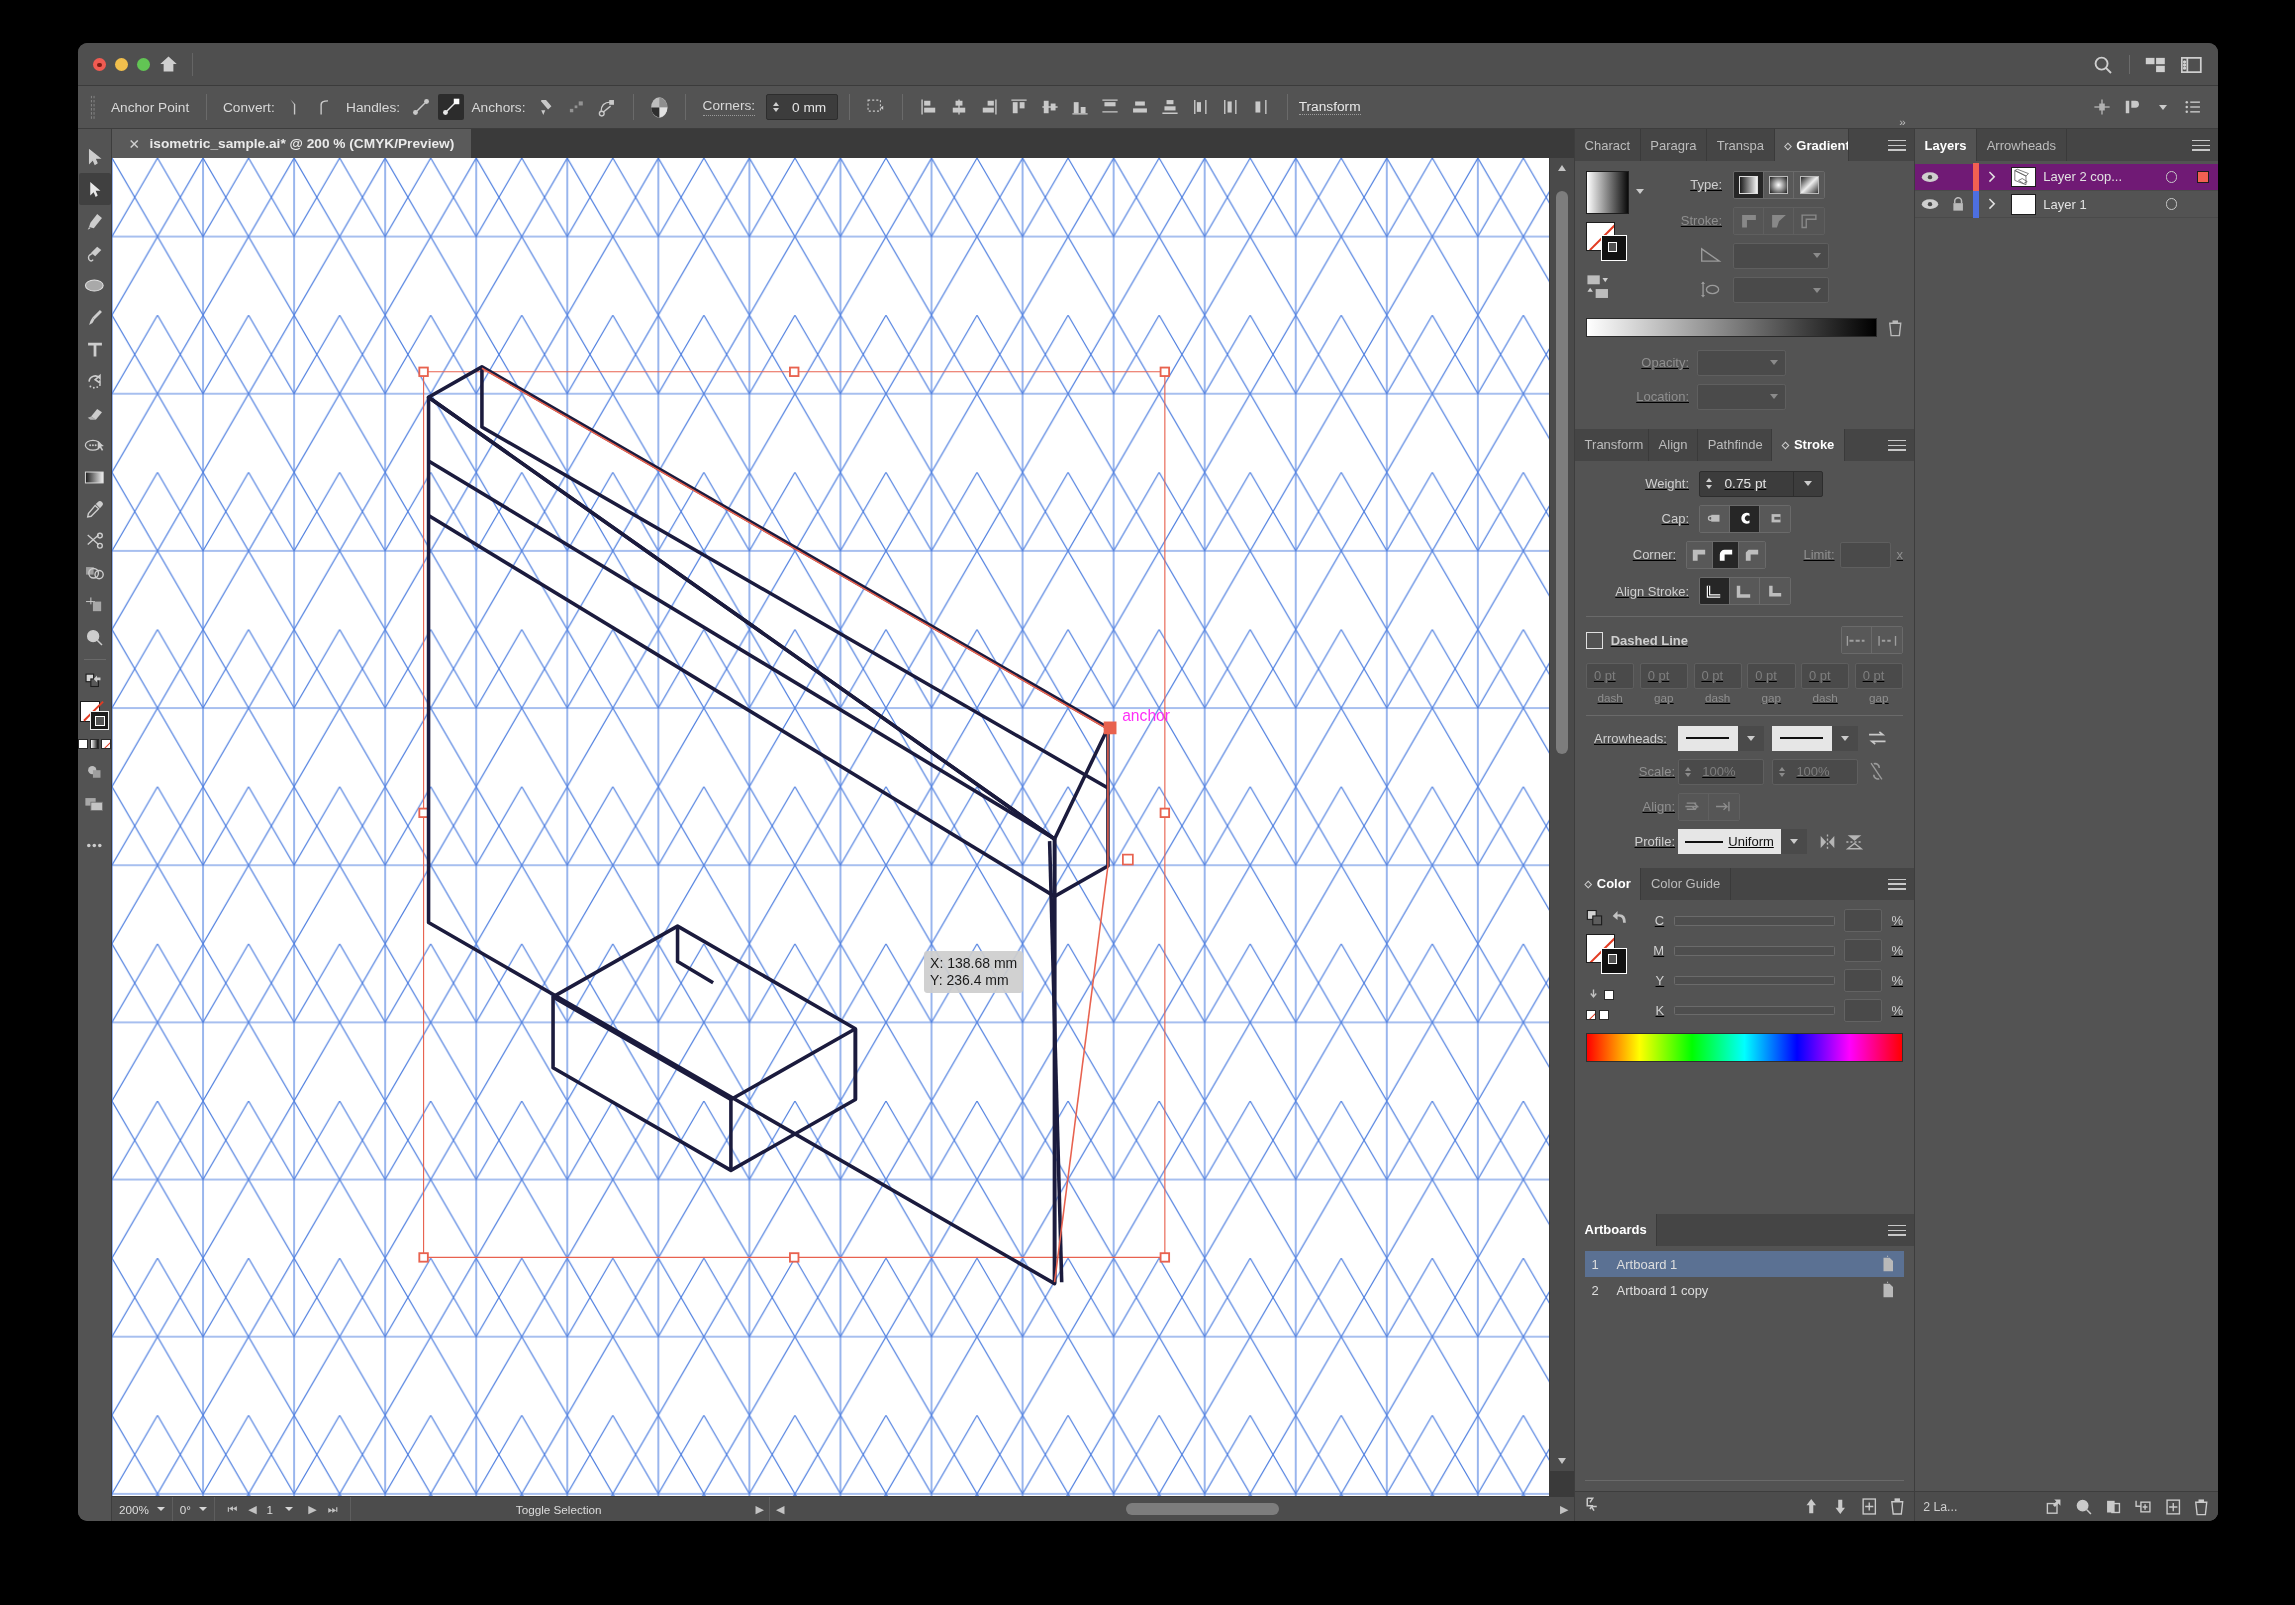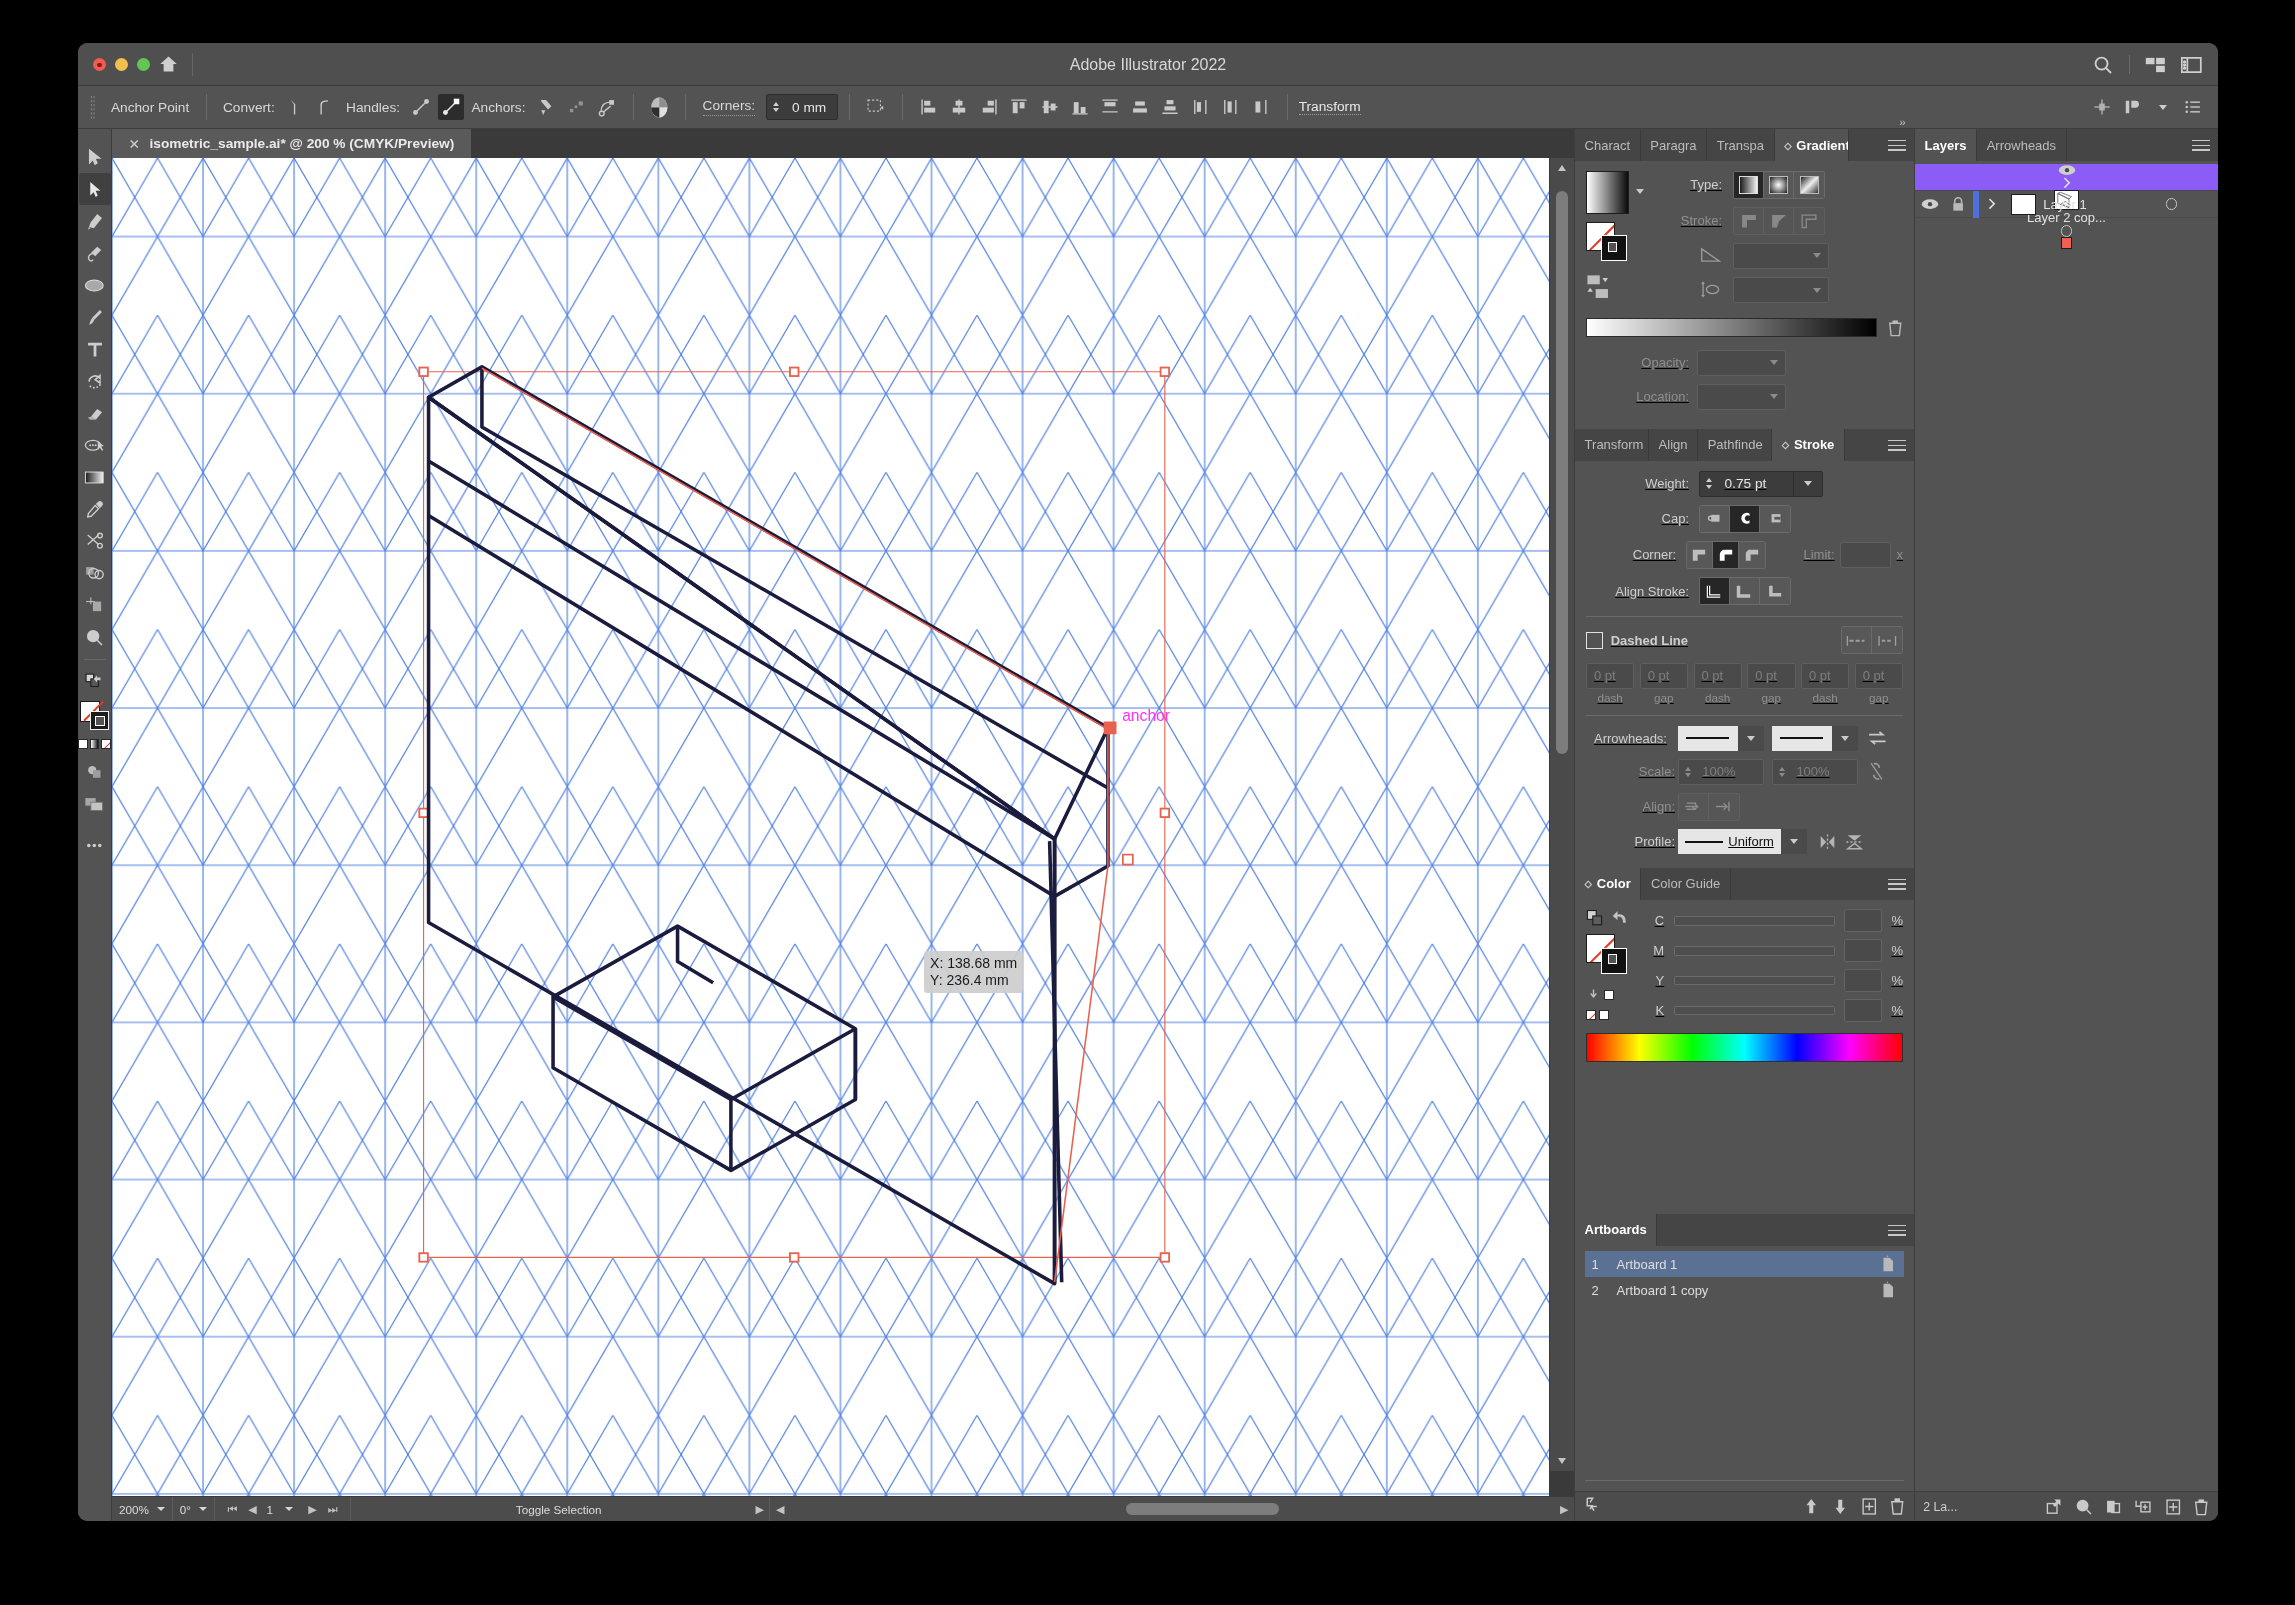--- a/index.html
+++ b/index.html
@@ -146,21 +146,21 @@
   .cslider { flex:1; height:9.6px; background:#4e4e4e; border:0.7px solid #6b6b6b;
     border-radius:1.4px; margin:0 9.6px; }
   .cbox { width:38px; height:23px; background:#4a4a4a; border:0.7px solid #636363;
     border-radius:2.1px; }
   .spectrum { height:29px; border:0.7px solid #2f2f2f; margin-top:6.9px;
     background:linear-gradient(to right,#ff0000,#ffff00,#00ff00,#00ffff,#0000ff,#ff00ff,#ff0000); }
 
   
   .layerrow { display:flex; align-items:center; height:27.4px; font-size:13px;
     color:#e2e2e2; border-bottom:0.7px solid #4a4a4a; }
-  .layerrow.sel { background:#8b5cf6;flex-direction:column; }
+  .layerrow.sel { background:#701a75; }
   .lcell { display:flex; align-items:center; justify-content:center; height:27.4px; }
   .eye { width:29px; }
   .lock { width:29px; }
   .colbar { width:5.5px; height:27.4px; }
   .ldisc { width:26px; }
   .lthumb { width:25px; height:20.6px; background:#fff; border:1.4px solid #1d1d1d;
     margin:0 6.9px; flex:0 0 auto; }
   .circ { width:11.7px;height:11.7px;border:1.4px solid #c8c8c8;border-radius:50%; }
   .selsq { width:11.7px;height:11.7px;background:#f26052;border:1.4px solid #1d1d1d; }
 
@@ -183,21 +183,20 @@
   <div class="titlebar">
     <div class="traffic">
       <div class="dot r"></div>
       <div class="dot y"></div>
       <div class="dot g"></div>
     </div>
     <svg class="home-ico" viewBox="0 0 24 24">
       <path d="M12 2 L23 12 L18.5 12 L18.5 22 L5.5 22 L5.5 12 L1 12 Z"></path>
     </svg>
     <div class="tb-sep"></div>
-    <div class="win-title">Adobe Illustrator 2022</div>
     <div class="tb-right">
       <svg width="20.6" height="20.6" viewBox="0 0 24 24">
         <circle cx="10" cy="10" r="7"></circle>
           <line x1="15" y1="15" x2="21" y2="21"></line>
       </svg>
       <div class="vrule"></div>
       <svg width="20.6" height="18" viewBox="0 0 26 22">
         <rect x="1" y="2" width="11" height="8" fill="#cfcfcf" stroke="none"></rect>
         <rect x="14" y="2" width="11" height="8" fill="#cfcfcf" stroke="none"></rect>
         <rect x="14" y="12" width="11" height="8" fill="#cfcfcf" stroke="none"></rect>

